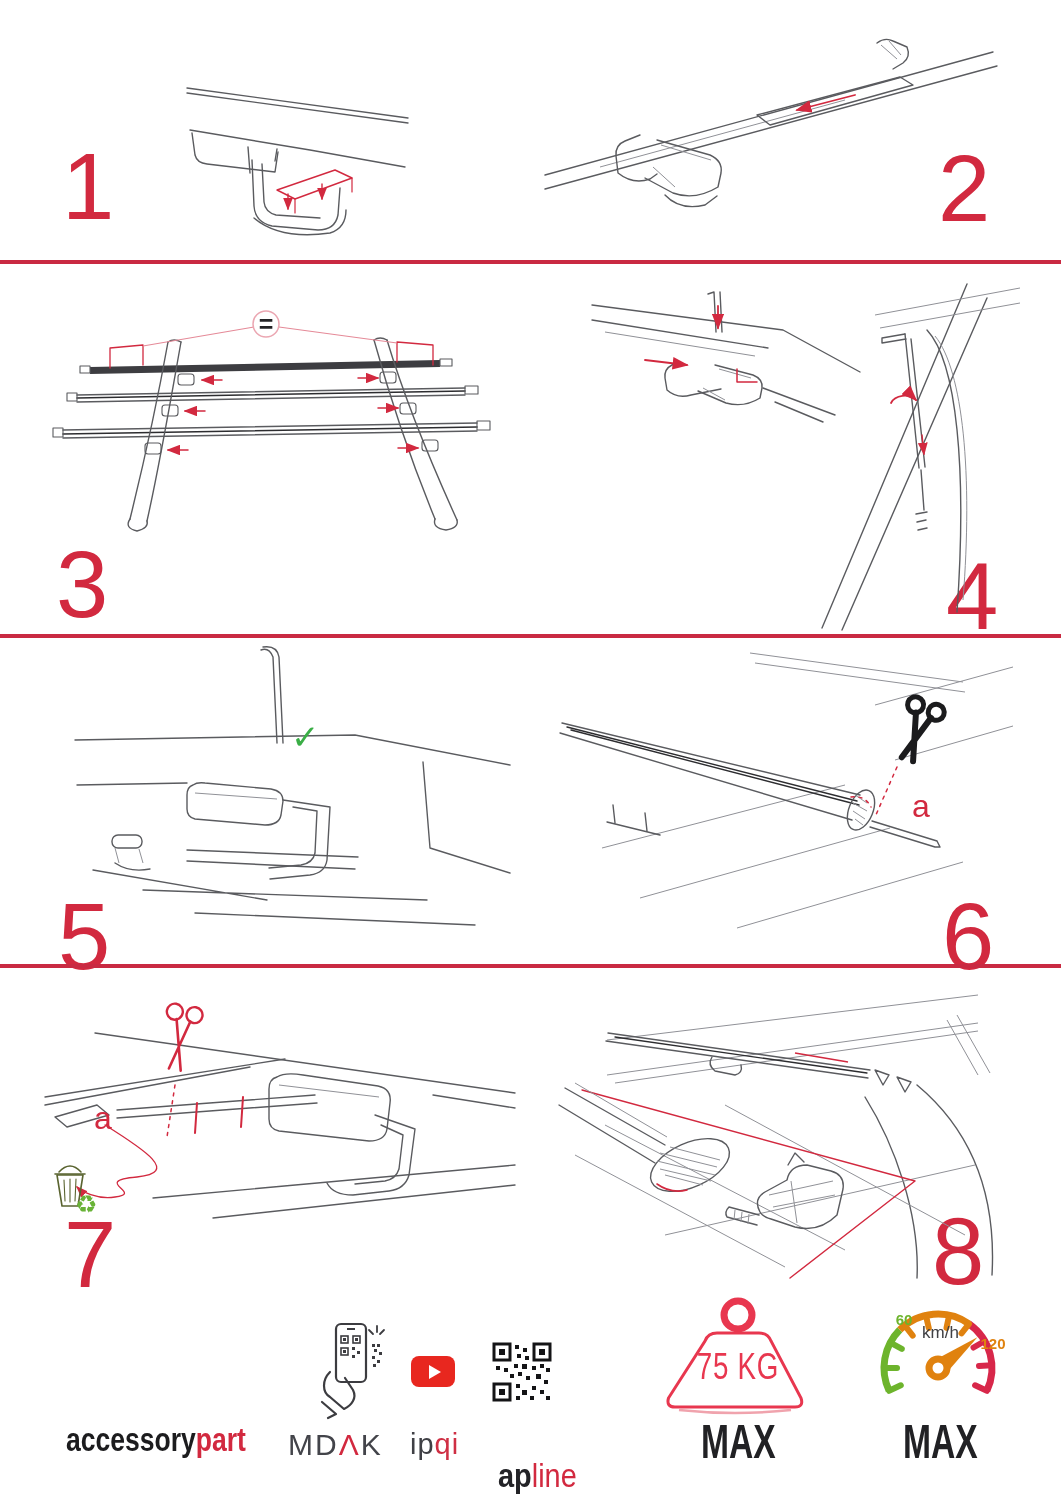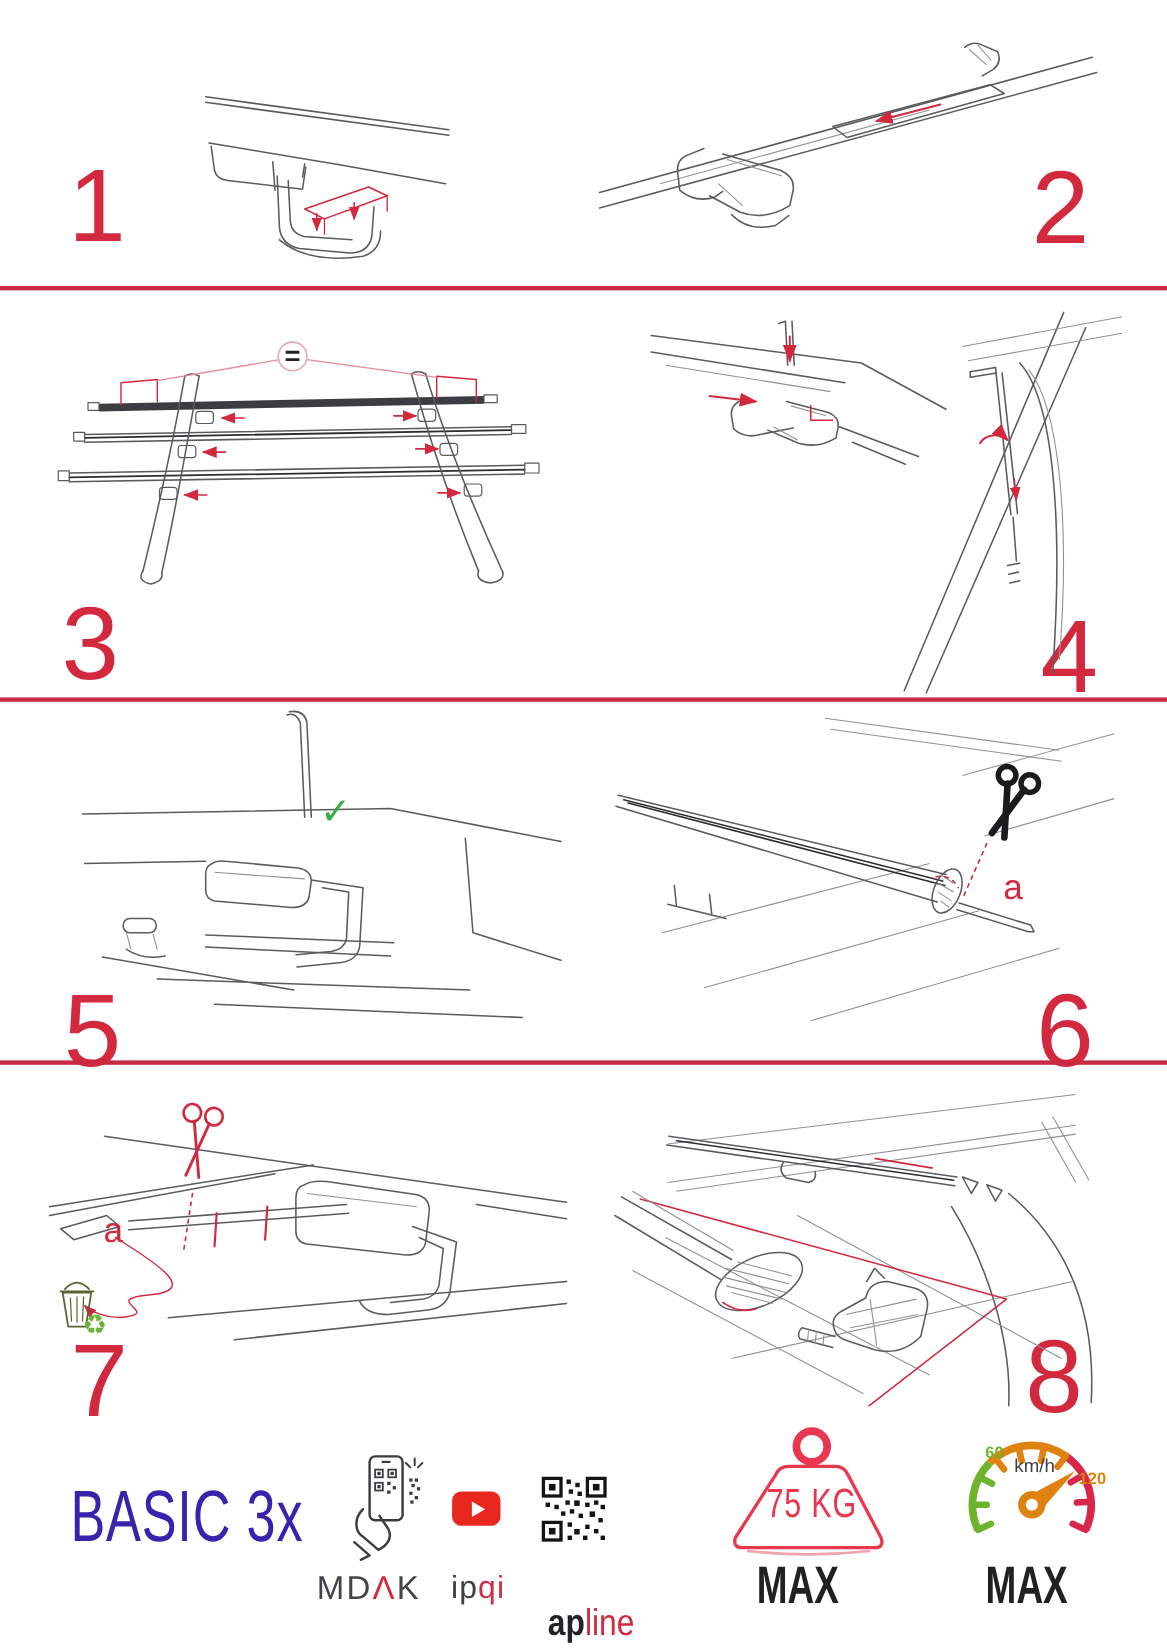--- a/index.html
+++ b/index.html
@@ -20,21 +20,21 @@
   .cond{display:inline-block;transform:scaleX(0.72);transform-origin:0 50%;}
   .condc{display:inline-block;transform:scaleX(0.70);transform-origin:50% 50%;}
   .logo-title{position:absolute;left:64px;top:1340px;font-size:66px;font-weight:400;
               letter-spacing:1px;white-space:nowrap;}
   .logo-sub{position:absolute;left:66px;top:1420px;font-size:34px;font-weight:700;white-space:nowrap;}
   .brand{position:absolute;white-space:nowrap;}
   .yt{position:absolute;left:411px;top:1356px;width:44px;height:31px;background:#e8271f;
       border-radius:8px;display:flex;align-items:center;justify-content:center;}
   .yt-tri{width:0;height:0;border-top:7px solid transparent;border-bottom:7px solid transparent;
           border-left:12px solid #ffffff;margin-left:3px;}
-  .maxlbl{position:absolute;color:#212124;font-weight:700;text-align:left;}
+  .maxlbl{position:absolute;color:#212124;font-weight:700;text-align:center;}
   .kg{position:absolute;color:#e8374f;font-weight:400;text-align:center;}
   .kmh{position:absolute;color:#404044;text-align:center;}
 </style>
 </head>
 <body>
 
 <div class="page">
 
   <div class="stepnum" style="left:62px;top:140px;">1</div>
   <svg style="left:150px;top:60px;" width="280" height="185" viewBox="0 0 280 185">
@@ -264,22 +264,24 @@
       <path class="rd" style="stroke-width:1.6" d="M112,199 Q126,209 142,205"></path>
 
       <path class="ln" d="M215,227 Q208,214 220,207 L242,195 Q245,180 262,180 L286,186 Q300,190 298,204 L292,230 Q274,248 250,242 L226,234 Q218,232 215,227"></path>
       <path class="lt" d="M224,210 L288,196 M228,222 L290,210 M246,196 L252,238"></path>
       <path class="ln" d="M243,180 L250,168 L259,177"></path>
       <path class="ln" d="M184,222 L214,230 M182,232 L212,240 M184,222 Q179,227 182,232"></path>
       <path class="lt" d="M190,225 L189,235 M197,227 L196,237 M204,229 L203,239"></path>
     </g>
   </svg>
 
-  <div class="logo-title">
-    <span class="cond" style="color:#3a22ad;font-family:'Liberation Sans',sans-serif;">BASIC 3x</span>
+  <div class="logo-sub">
+    <span class="cond" style="transform:scaleX(0.78);">
+      <span style="color:#1c1c1e;">accessory</span><span style="color:#d2293f;">part</span>
+    </span>
   </div>
 
   <svg style="left:316px;top:1322px;" width="72" height="96" viewBox="0 0 72 96">
     <rect x="20" y="2" width="30" height="58" rx="5" class="ln" style="stroke-width:2.2;stroke:#3c3c40;"></rect>
     <line x1="31" y1="7" x2="39" y2="7" stroke="#3c3c40" stroke-width="2"></line>
     <g fill="#3c3c40">
       <rect x="25" y="14" width="7" height="7" fill="none" stroke="#3c3c40" stroke-width="1.6"></rect>
       <rect x="27" y="16" width="3" height="3"></rect>
       <rect x="37" y="14" width="7" height="7" fill="none" stroke="#3c3c40" stroke-width="1.6"></rect>
       <rect x="39" y="16" width="3" height="3"></rect>

